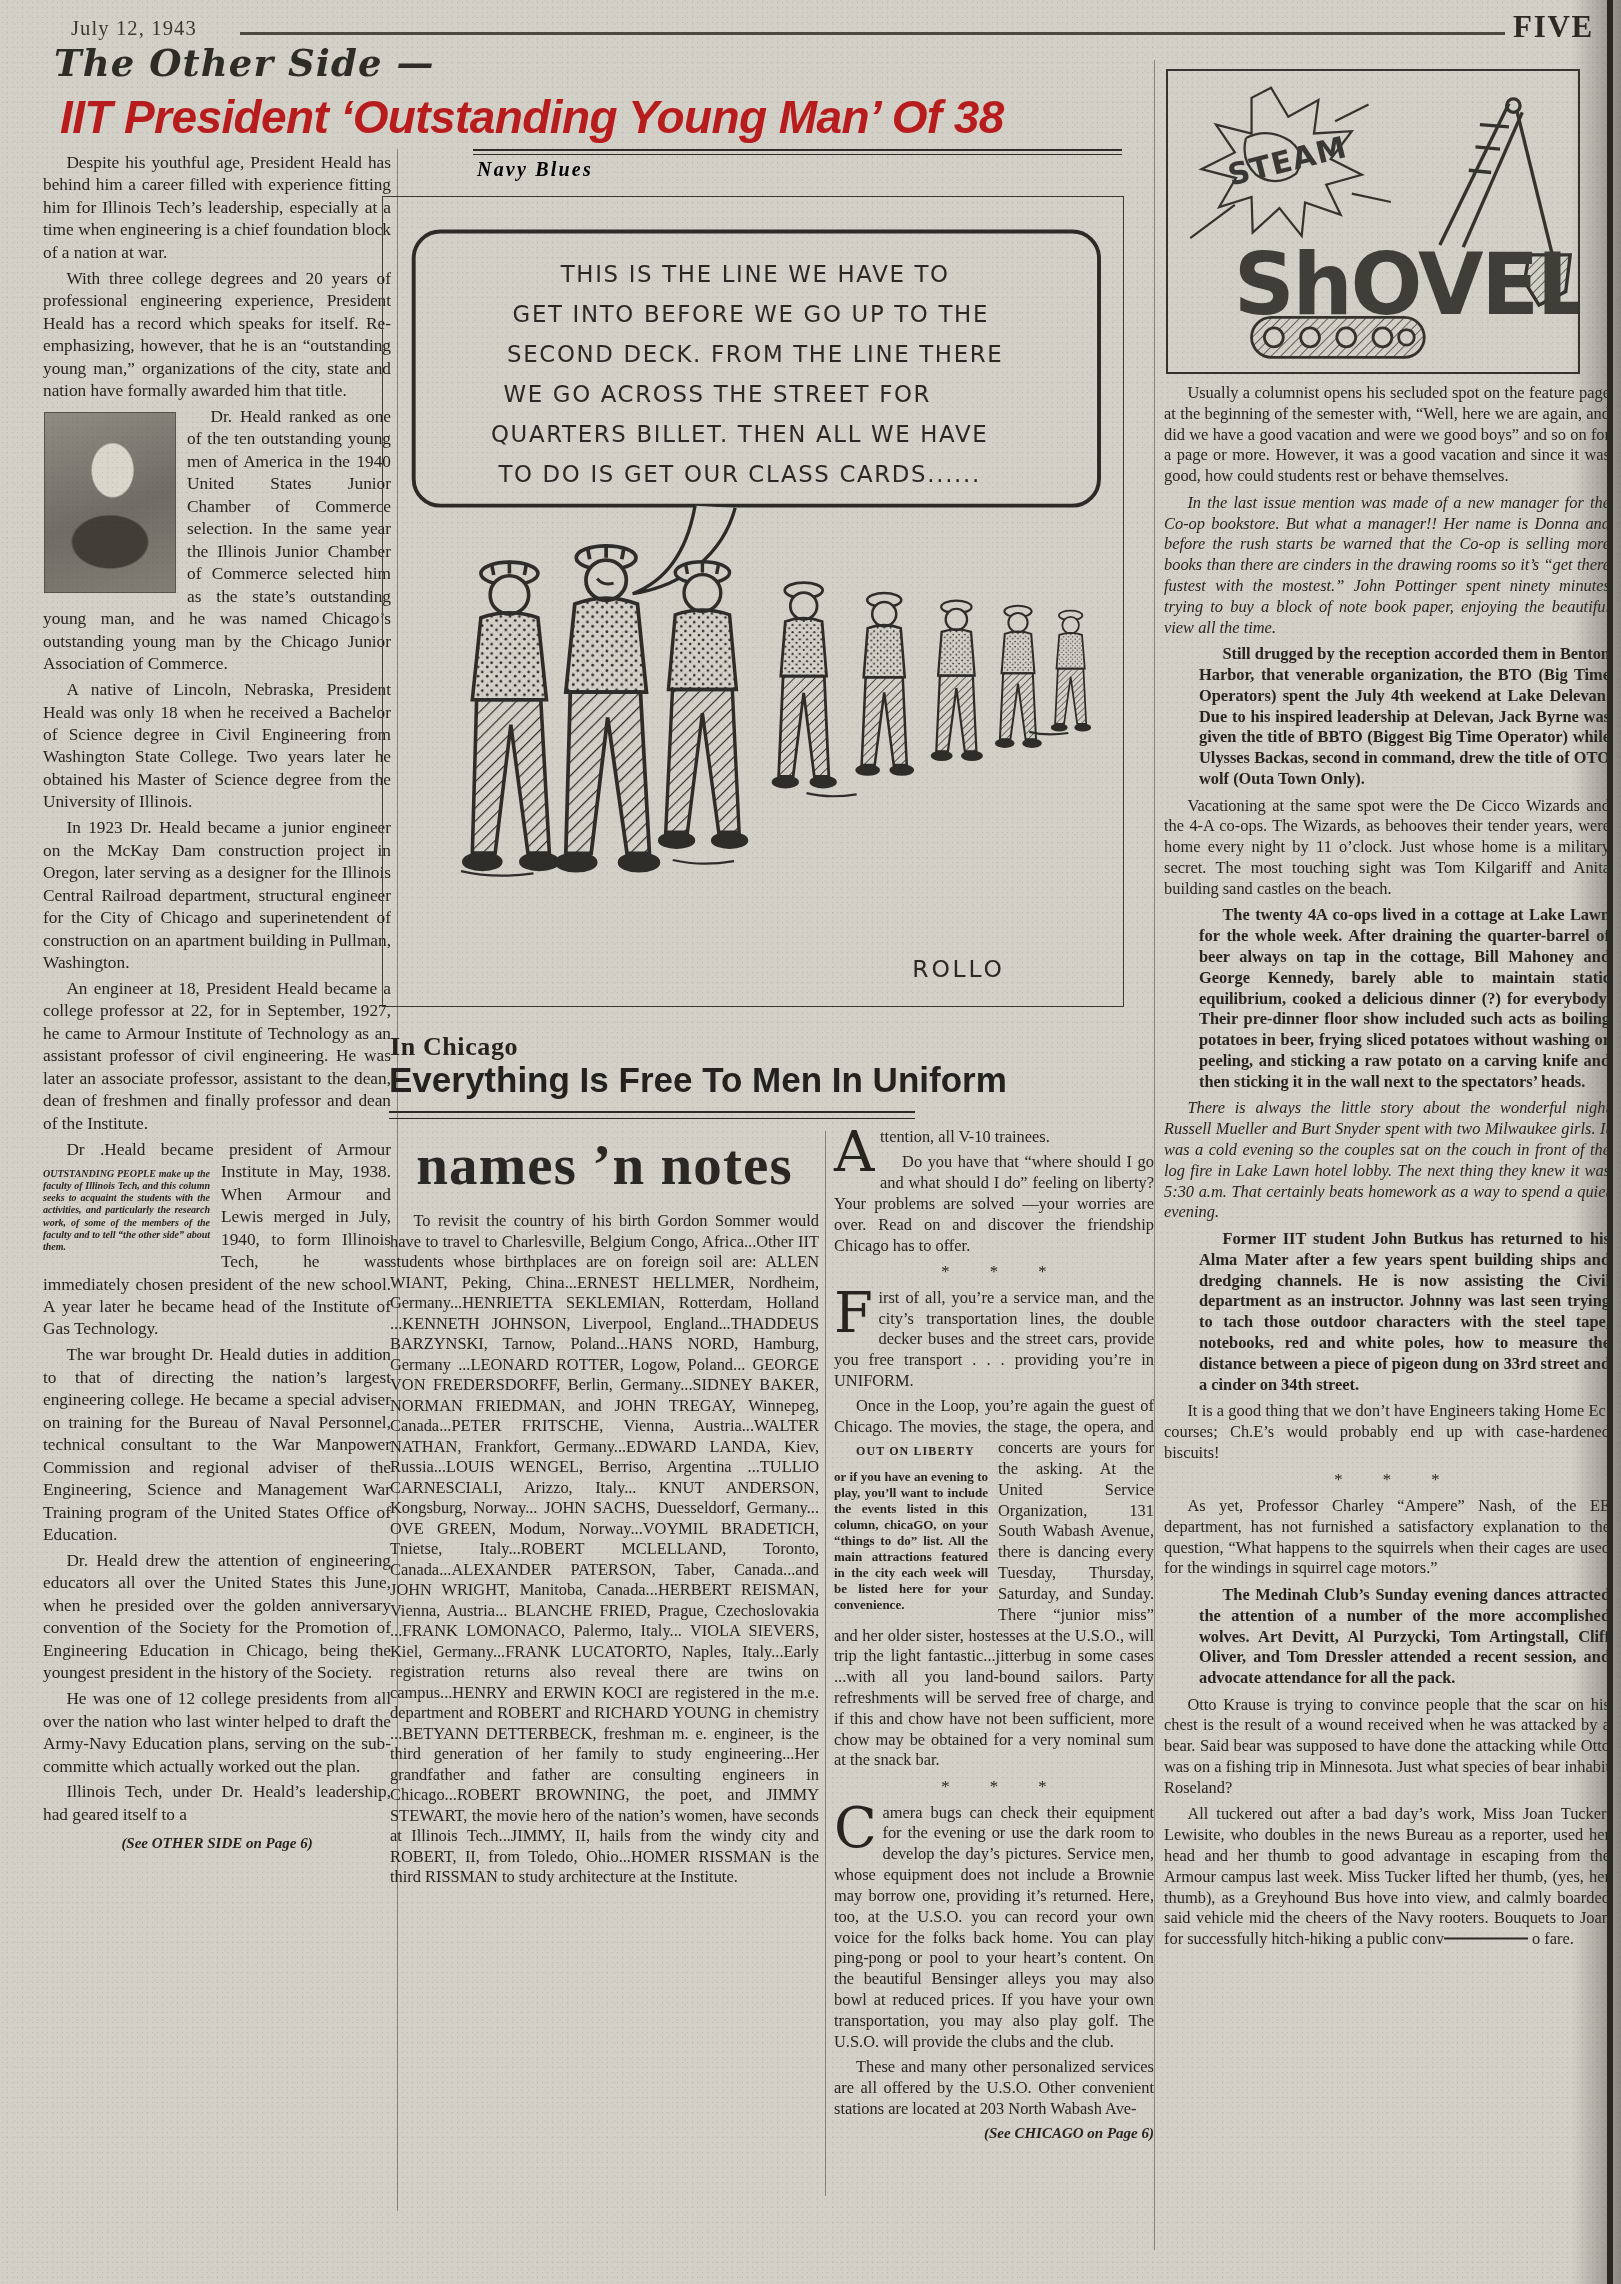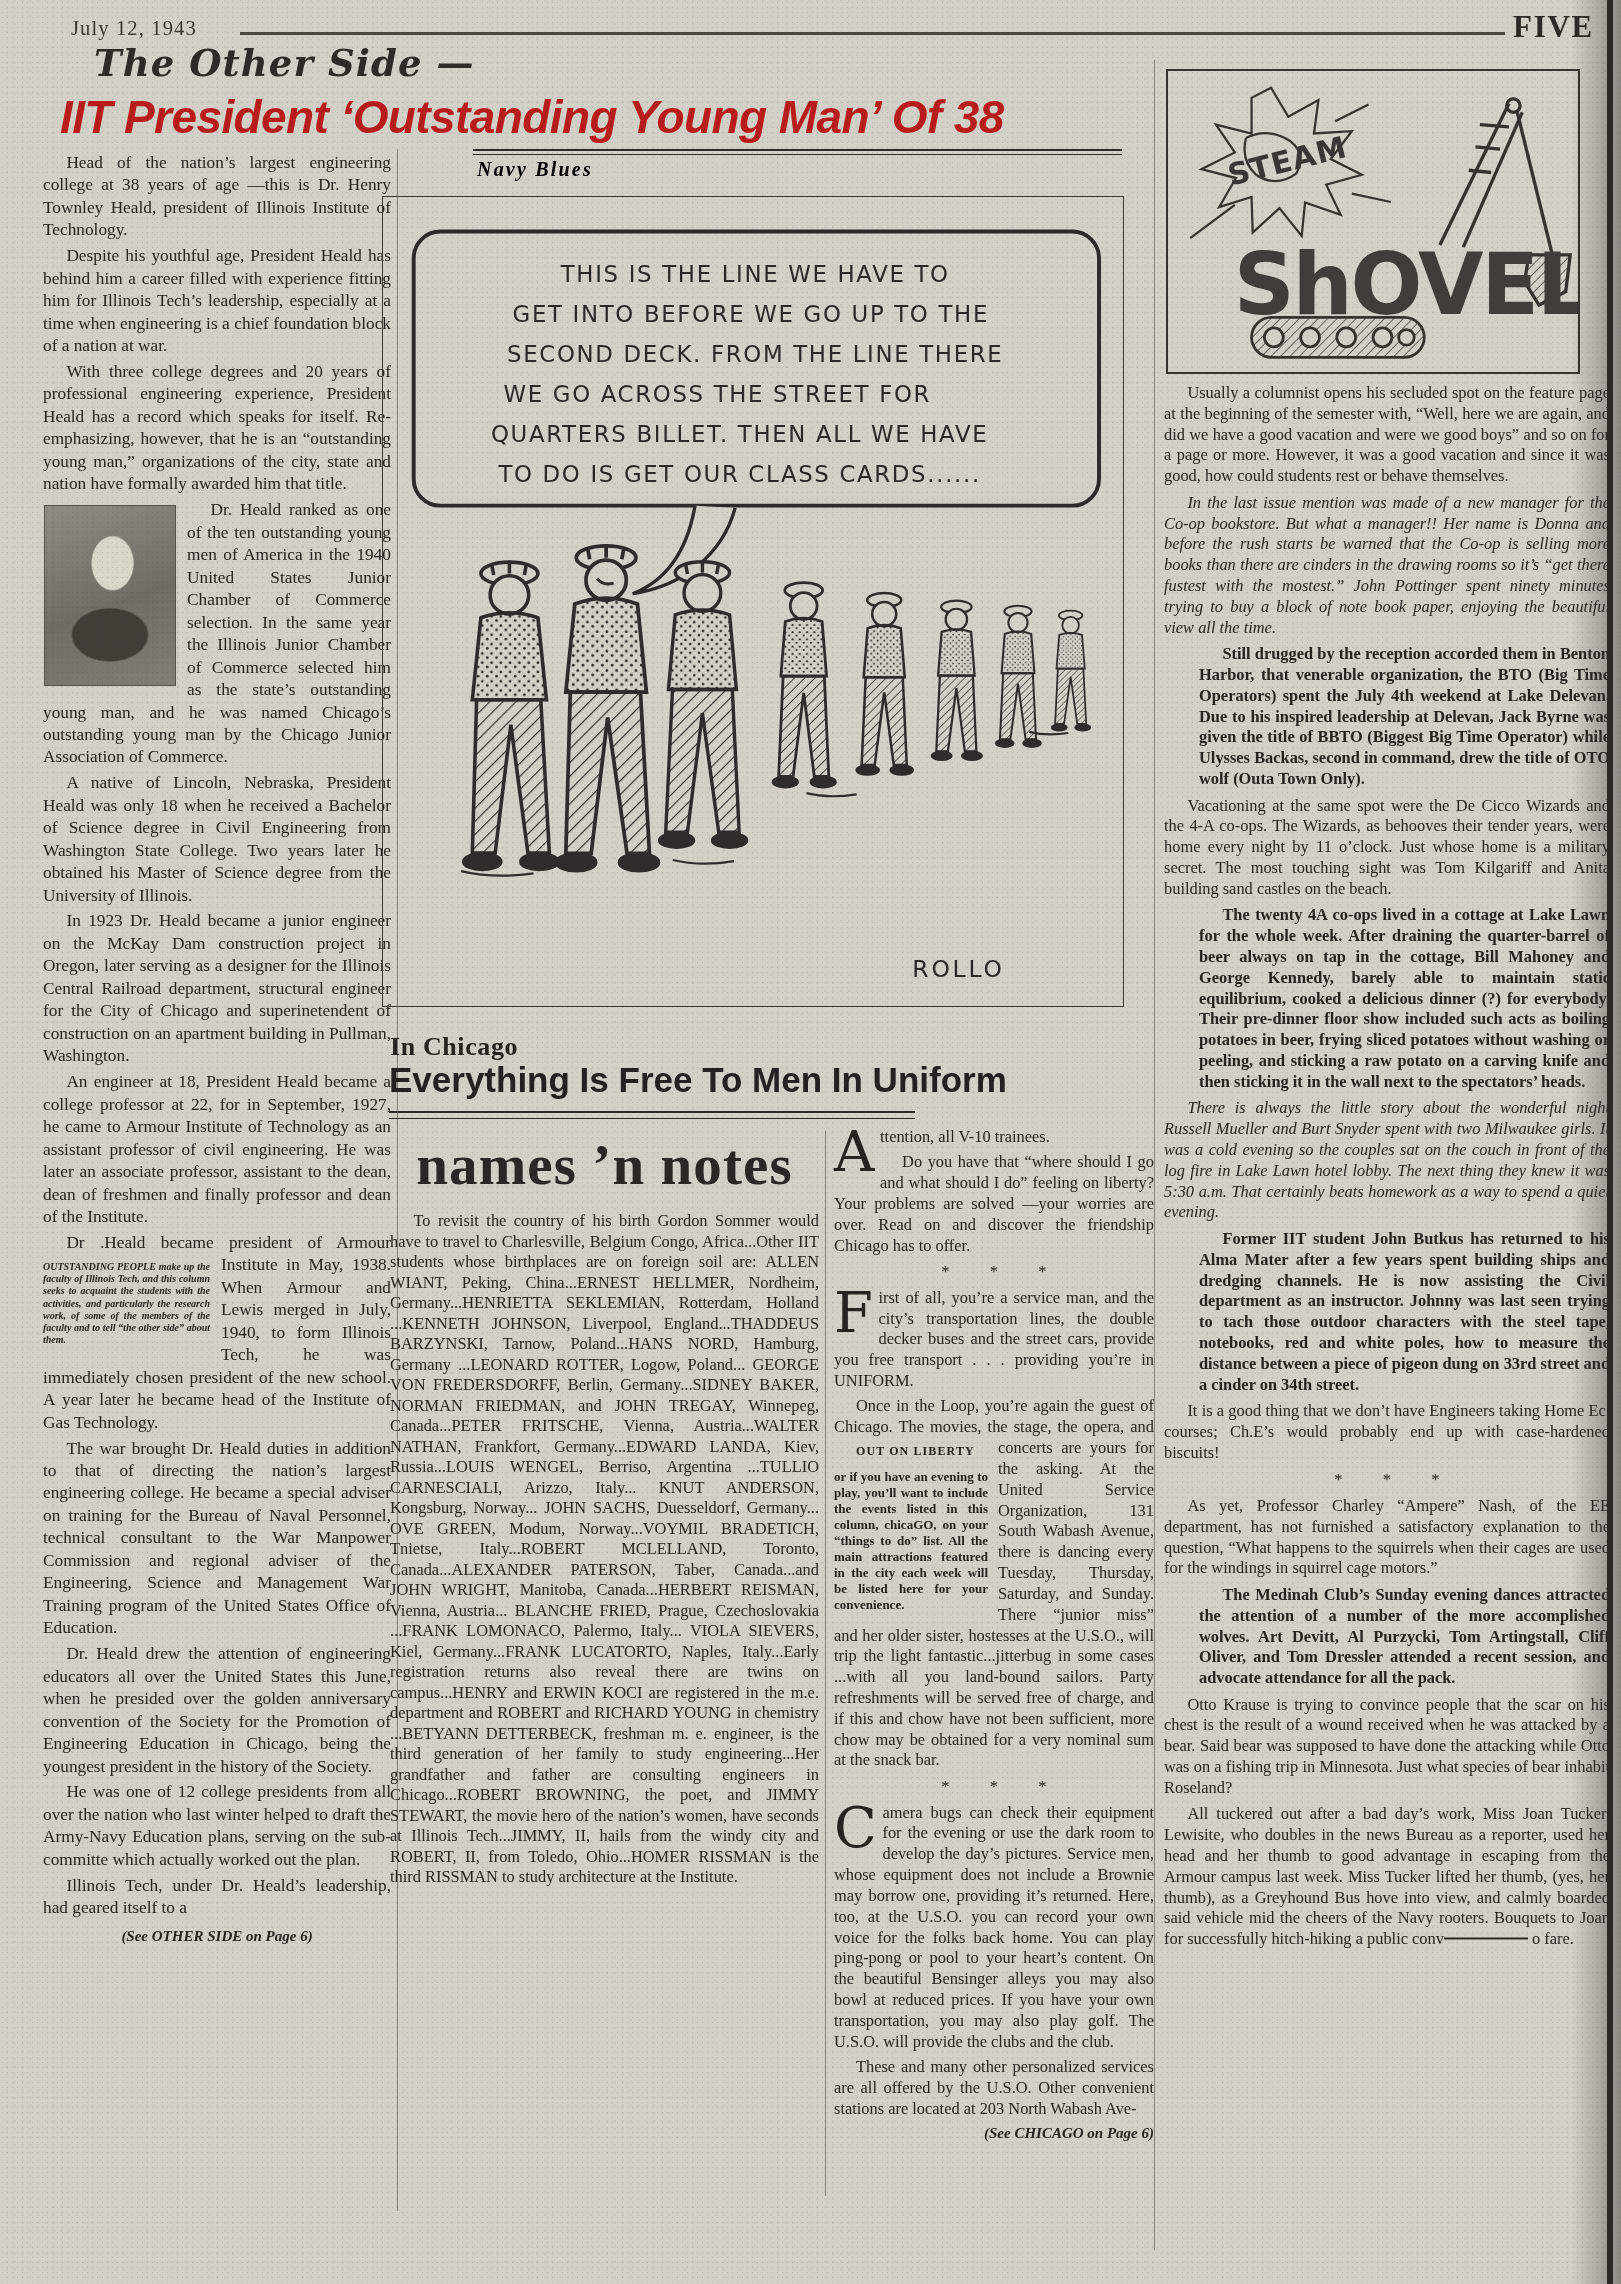--- a/index.html
+++ b/index.html
@@ -11,21 +11,21 @@
         background-size:5px 5px,7.8px 7.8px;background-position:0 0,2.8px 4.5px;}
   .right-shade{position:absolute;top:0;right:0;width:50px;height:100%;z-index:8;
         background:linear-gradient(to right, rgba(50,48,42,0), rgba(50,48,42,.45));}
   .edge-line{position:absolute;top:0;left:1607px;width:6.1px;height:100%;background:#2a2822;z-index:8;}
 
   .date{position:absolute;left:71px;top:16.7px;font-size:20.6px;letter-spacing:1.1px;color:#3a3831;}
   .top-rule{position:absolute;left:240px;top:32px;width:1265px;height:3.3px;background:#4a4841;}
   .folio{position:absolute;left:1513px;top:9px;font-size:31px;font-weight:700;letter-spacing:1.7px;color:#2c2a25;}
 
   .script-kicker{position:absolute;left:54px;top:41px;font-family:"DejaVu Serif",serif;
-        font-style:italic;font-weight:700;font-size:37px;letter-spacing:1.1px;color:#2e2c27;margin-left:40px;}
+        font-style:italic;font-weight:700;font-size:37px;letter-spacing:1.1px;color:#2e2c27;}
   .main-headline{position:absolute;left:60px;top:90px;width:1059px;margin:0;white-space:nowrap;
         font-family:"Liberation Sans",sans-serif;font-style:italic;font-weight:900;
         font-size:46px;letter-spacing:-0.6px;color:#b91c1c;}
   .headline-rule{position:absolute;left:473px;top:149px;width:649px;height:3.3px;
         border-top:2.2px solid #2d2b27;border-bottom:1.7px solid #2d2b27;}
   .navy-blues{position:absolute;left:477px;top:158px;font-style:italic;font-weight:700;
         font-size:20px;letter-spacing:2.2px;color:#000000;}
 
   .vrule{position:absolute;width:1.1px;background:#5b5951;opacity:.65;}
   #v1{left:397px;top:149px;height:2062px;}
@@ -91,21 +91,20 @@
   <div class="script-kicker">The Other Side —</div>
   <h1 class="main-headline">IIT President ‘Outstanding Young Man’ Of 38</h1>
   <div class="headline-rule"></div>
   <div class="navy-blues">Navy Blues</div>
 
   <div class="vrule" id="v1"></div>
   <div class="vrule" id="v2"></div>
   <div class="vrule" id="v3"></div>
 
   <div class="col1">
-    <p>Head of the nation’s largest engineering college at 38 years of age —this is Dr. Henry Townley Heald, president of Illinois Institute of Technology.</p>
     <p>Despite his youthful age, President Heald has behind him a career filled with experience fitting him for Illinois Tech’s leadership, especially at a time when engineering is a chief foundation block of a nation at war.</p>
     <p>With three college degrees and 20 years of professional engineering experience, President Heald has a record which speaks for itself. Re-emphasizing, however, that he is an “outstanding young man,” organizations of the city, state and nation have formally awarded him that title.</p>
     <p>
       <span class="heald-photo"></span>
       <span>Dr. Heald ranked as one of the ten outstanding young men of America in the 1940 United States Junior Chamber of Commerce selection. In the same year the Illinois Junior Chamber of Commerce selected him as the state’s outstanding young man, and he was named Chicago’s outstanding young man by the Chicago Junior Association of Commerce.</span>
     </p>
     <p>A native of Lincoln, Nebraska, President Heald was only 18 when he received a Bachelor of Science degree in Civil Engineering from Washington State College. Two years later he obtained his Master of Science degree from the University of Illinois.</p>
     <p>In 1923 Dr. Heald became a junior engineer on the McKay Dam construction project in Oregon, later serving as a designer for the Illinois Central Railroad department, structural engineer for the City of Chicago and superinetendent of construction on an apartment building in Pullman, Washington.</p>
     <p>An engineer at 18, President Heald became a college professor at 22, for in September, 1927, he came to Armour Institute of Technology as an assistant professor of civil engineering. He was later an associate professor, assistant to the dean, dean of freshmen and finally professor and dean of the Institute.</p>
     <p>

